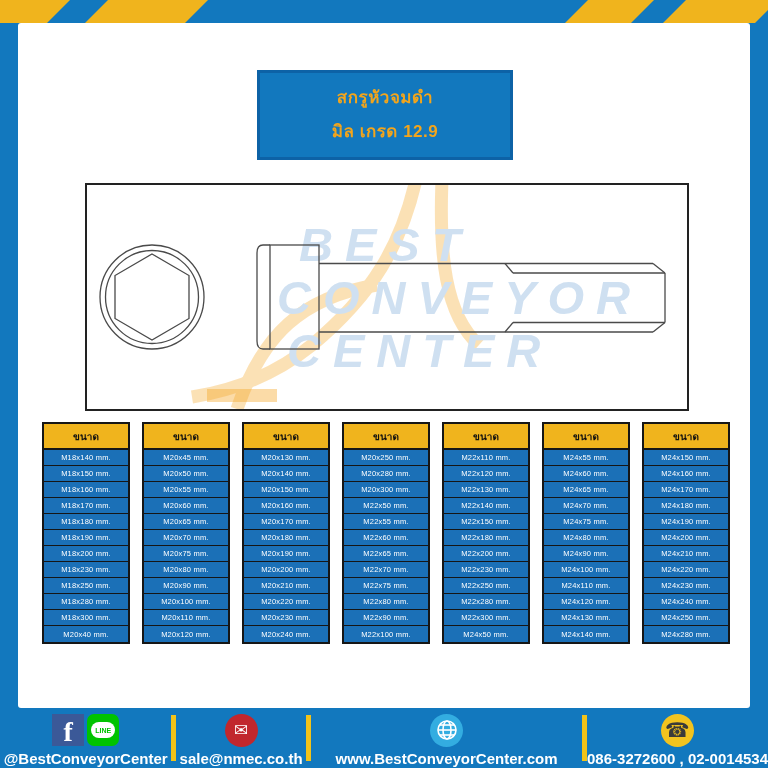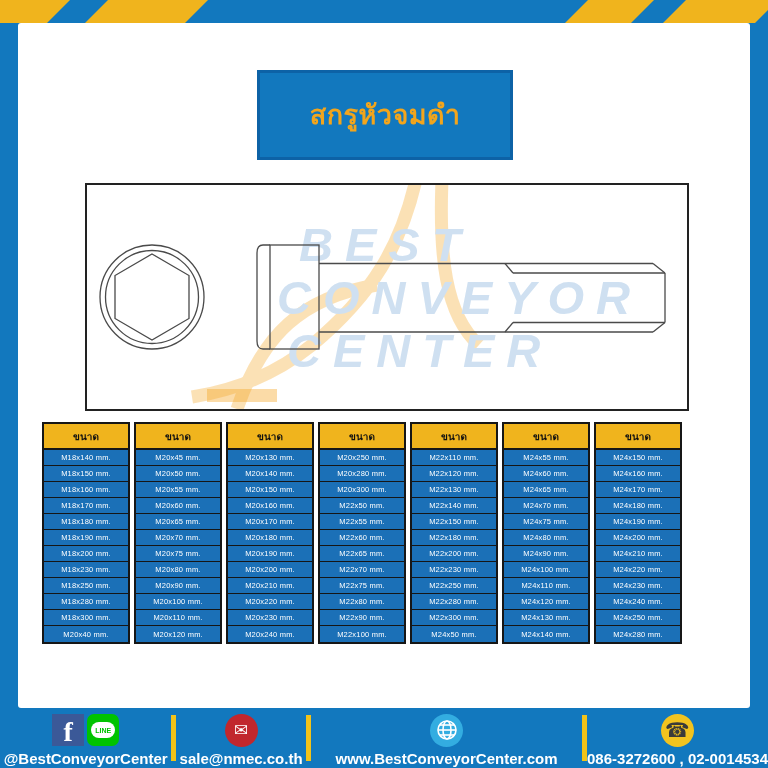--- a/index.html
+++ b/index.html
@@ -13,33 +13,33 @@
   .s2{left:108px;width:100px;}
   .s3{left:588px;width:66px;}
   .s4{left:686px;width:92px;}
 
   
   .card{position:absolute;left:18px;top:23px;width:732px;height:685px;background:#ffffff;border-radius:3px;}
 
   
   .title-box{position:absolute;left:239px;top:47px;width:250px;height:84px;background:#1278be;border:3px solid #0d62a6;
     display:flex;flex-direction:column;justify-content:center;align-items:center;gap:2px;}
-  .title-box div{color:#f2a51c;font-weight:bold;font-size:27px;line-height:32px;letter-spacing:.5px;}
+  .title-box div{color:#f2a51c;font-weight:bold;font-size:17px;line-height:32px;letter-spacing:.5px;}
 
   
   .drawing{position:absolute;left:67px;top:160px;width:600px;height:224px;background:#ffffff;border:2px solid #222;overflow:hidden;}
   .wm{position:absolute;color:#cfe0f1;font-weight:bold;letter-spacing:12px;font-size:47px;line-height:47px;z-index:1;font-style:italic;}
   .wm1{left:212px;top:36px;}
   .wm2{left:190px;top:89px;}
   .wm3{left:200px;top:142px;}
   .drawing svg{position:absolute;left:0;top:0;z-index:2;}
   .logo-svg{z-index:0 !important;}
 
   
-  .tables{position:absolute;left:24px;top:399px;width:688px;display:flex;gap:4px;}
+  .tables{position:absolute;left:24px;top:399px;width:688px;display:flex;gap:12px;}
   .size-col{width:88px;border:2px solid #161616;box-sizing:border-box;}
   .size-head{height:26px;background:#f0b41d;border-bottom:2px solid #161616;color:#111;font-weight:bold;font-size:10px;
     display:flex;align-items:center;justify-content:center;box-sizing:border-box;}
   .size-row{height:16px;background:#1b70b7;border-bottom:1.5px solid #161616;color:#fff;font-size:7.5px;
     display:flex;align-items:center;justify-content:center;box-sizing:border-box;letter-spacing:.2px;}
   .size-row:last-child{border-bottom:none;}
 
   
   .footer{position:absolute;left:0;bottom:0;width:768px;height:60px;background:#1278be;display:flex;align-items:stretch;}
   .f-sec{display:flex;flex-direction:column;align-items:center;justify-content:flex-start;padding-top:5px;}
@@ -66,20 +66,21 @@
     <div class="stripe s1"></div>
     <div class="stripe s2"></div>
     <div class="stripe s3"></div>
     <div class="stripe s4"></div>
   </div>
 
   <div class="card">
 
     <div class="title-box">
       <div>สกรูหัวจมดำ</div>
+      <div>มิล เกรด 12.9</div>
     </div>
 
     <div class="drawing">
 
       <svg class="logo-svg" width="600" height="224" viewBox="0 0 600 224">
         <g stroke="#f5a623" stroke-width="13" fill="none" opacity="0.33">
           <path d="M330,-10 C315,60 285,110 225,160 C190,188 150,205 105,212"></path>
           <path d="M150,224 C175,150 215,112 290,100"></path>
           <path d="M355,-5 C352,70 358,130 392,160"></path>
         </g>

